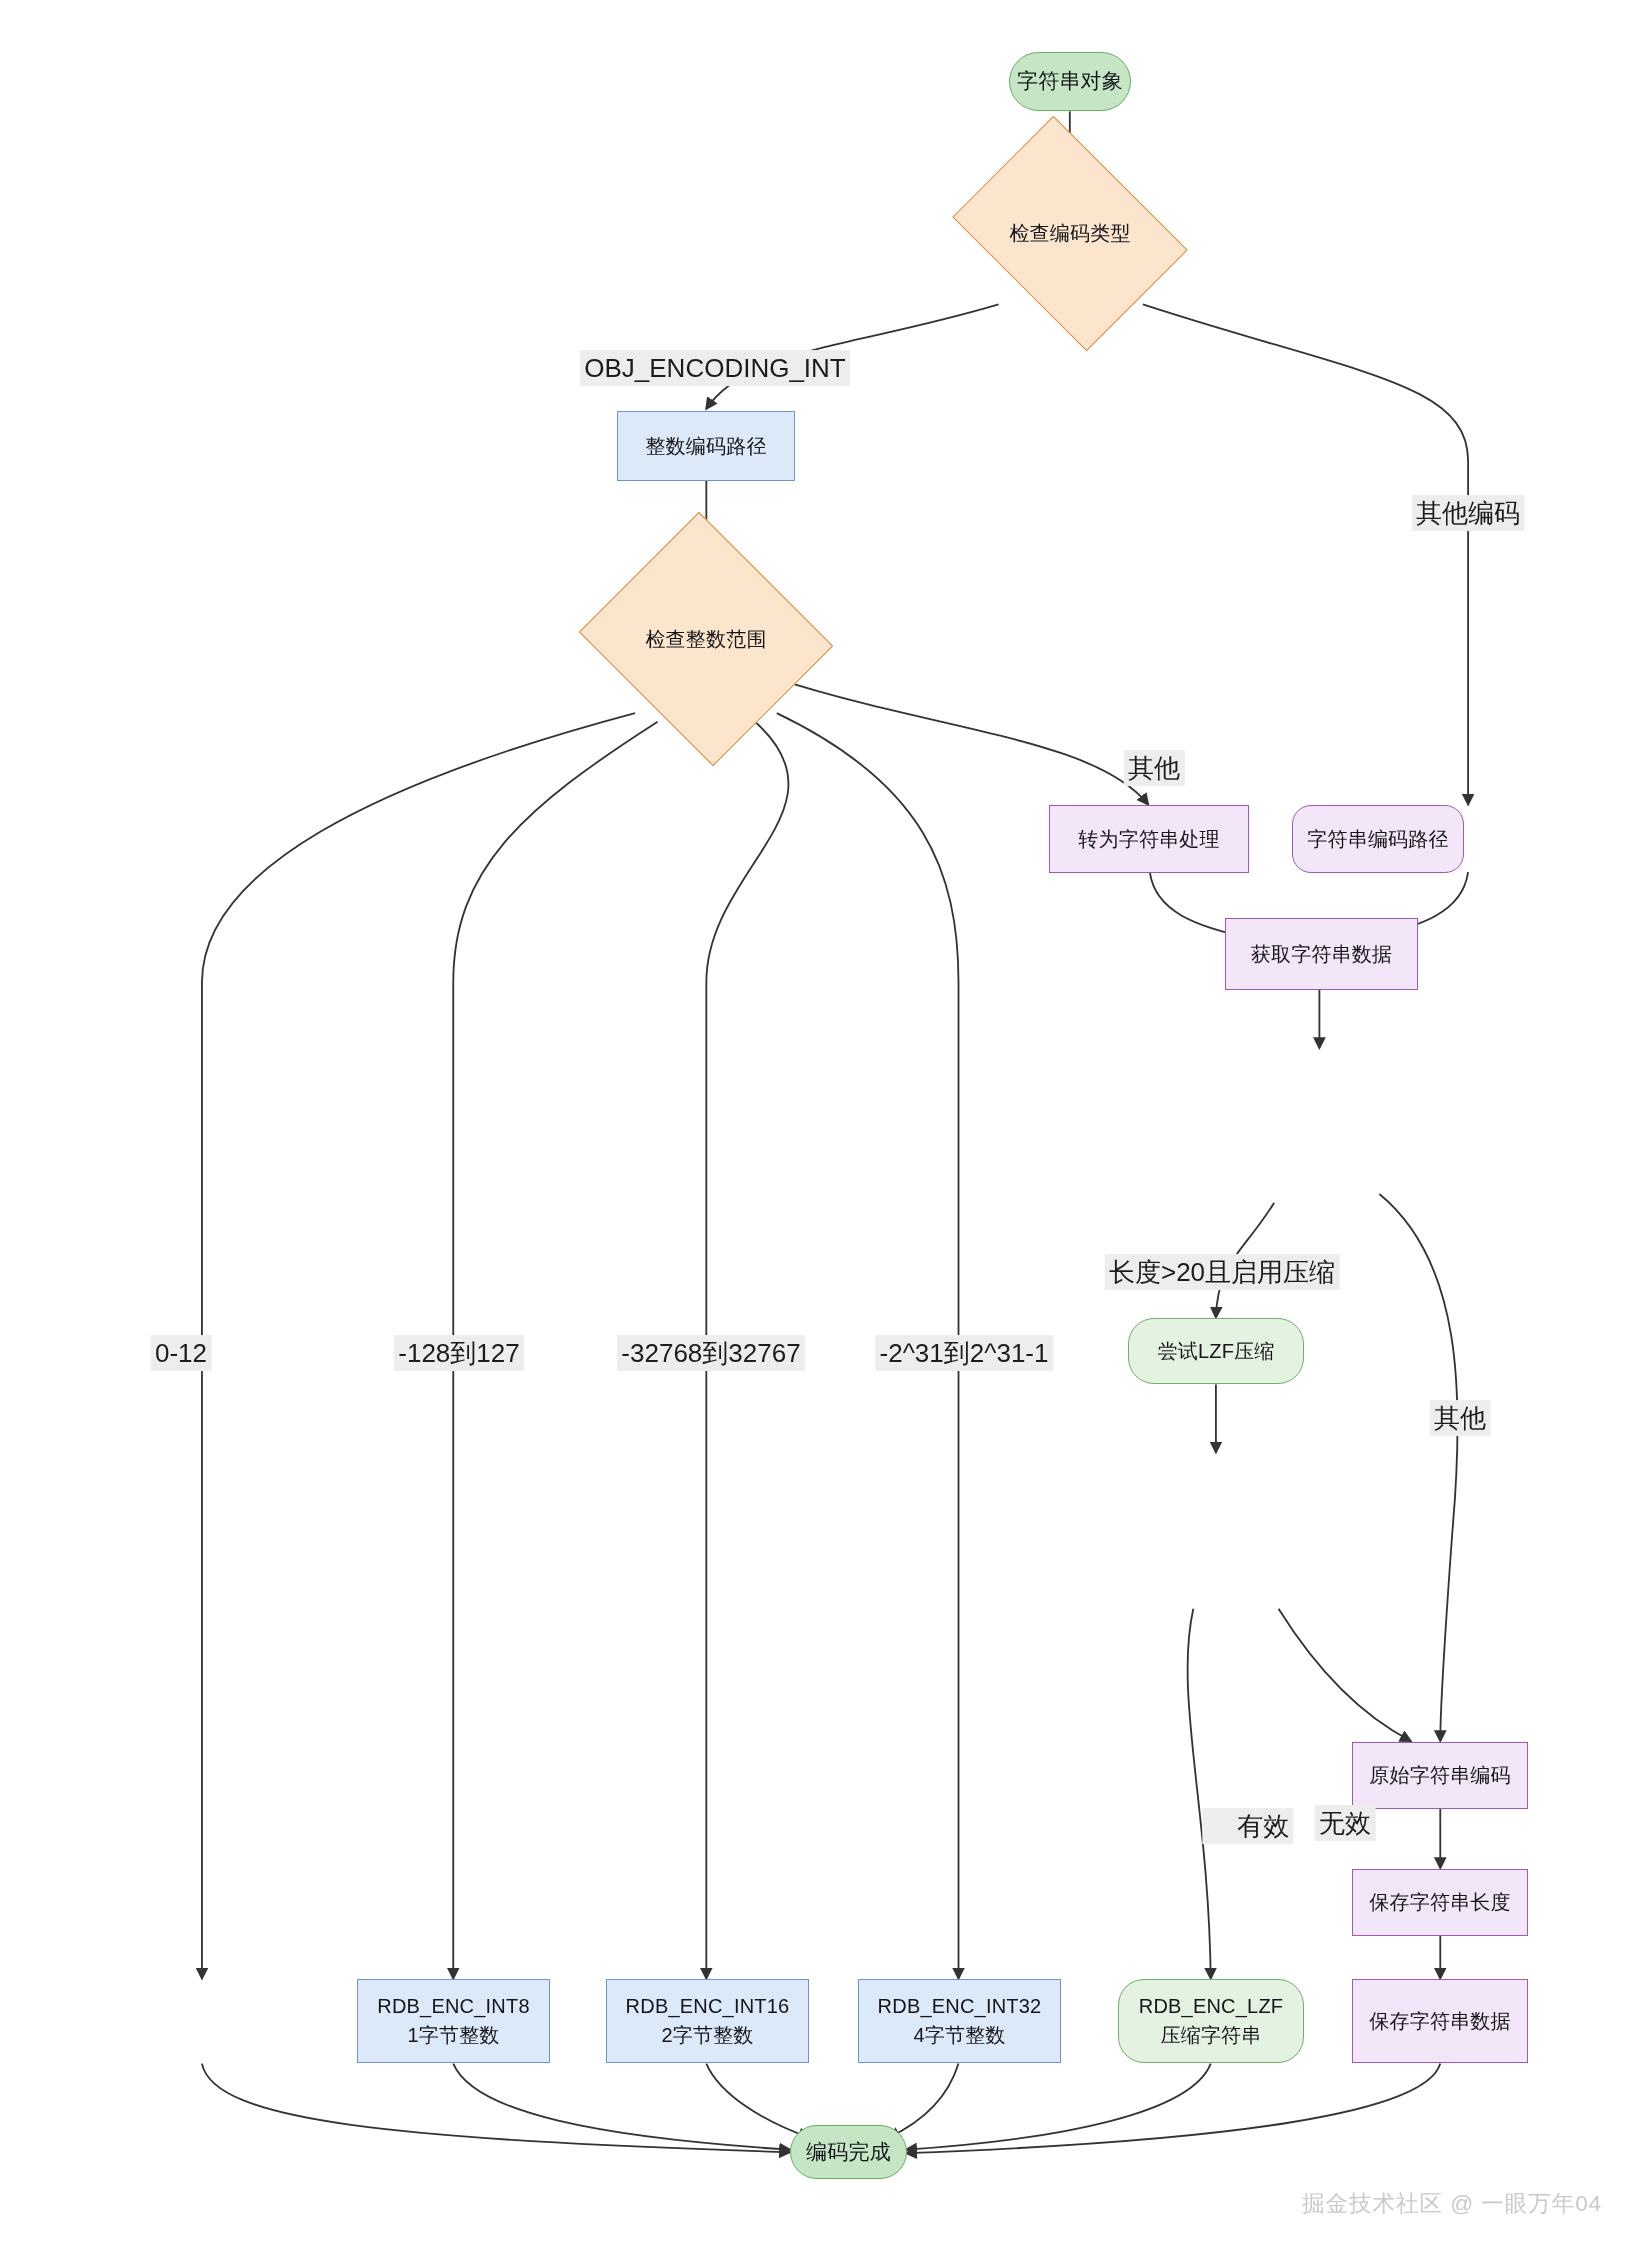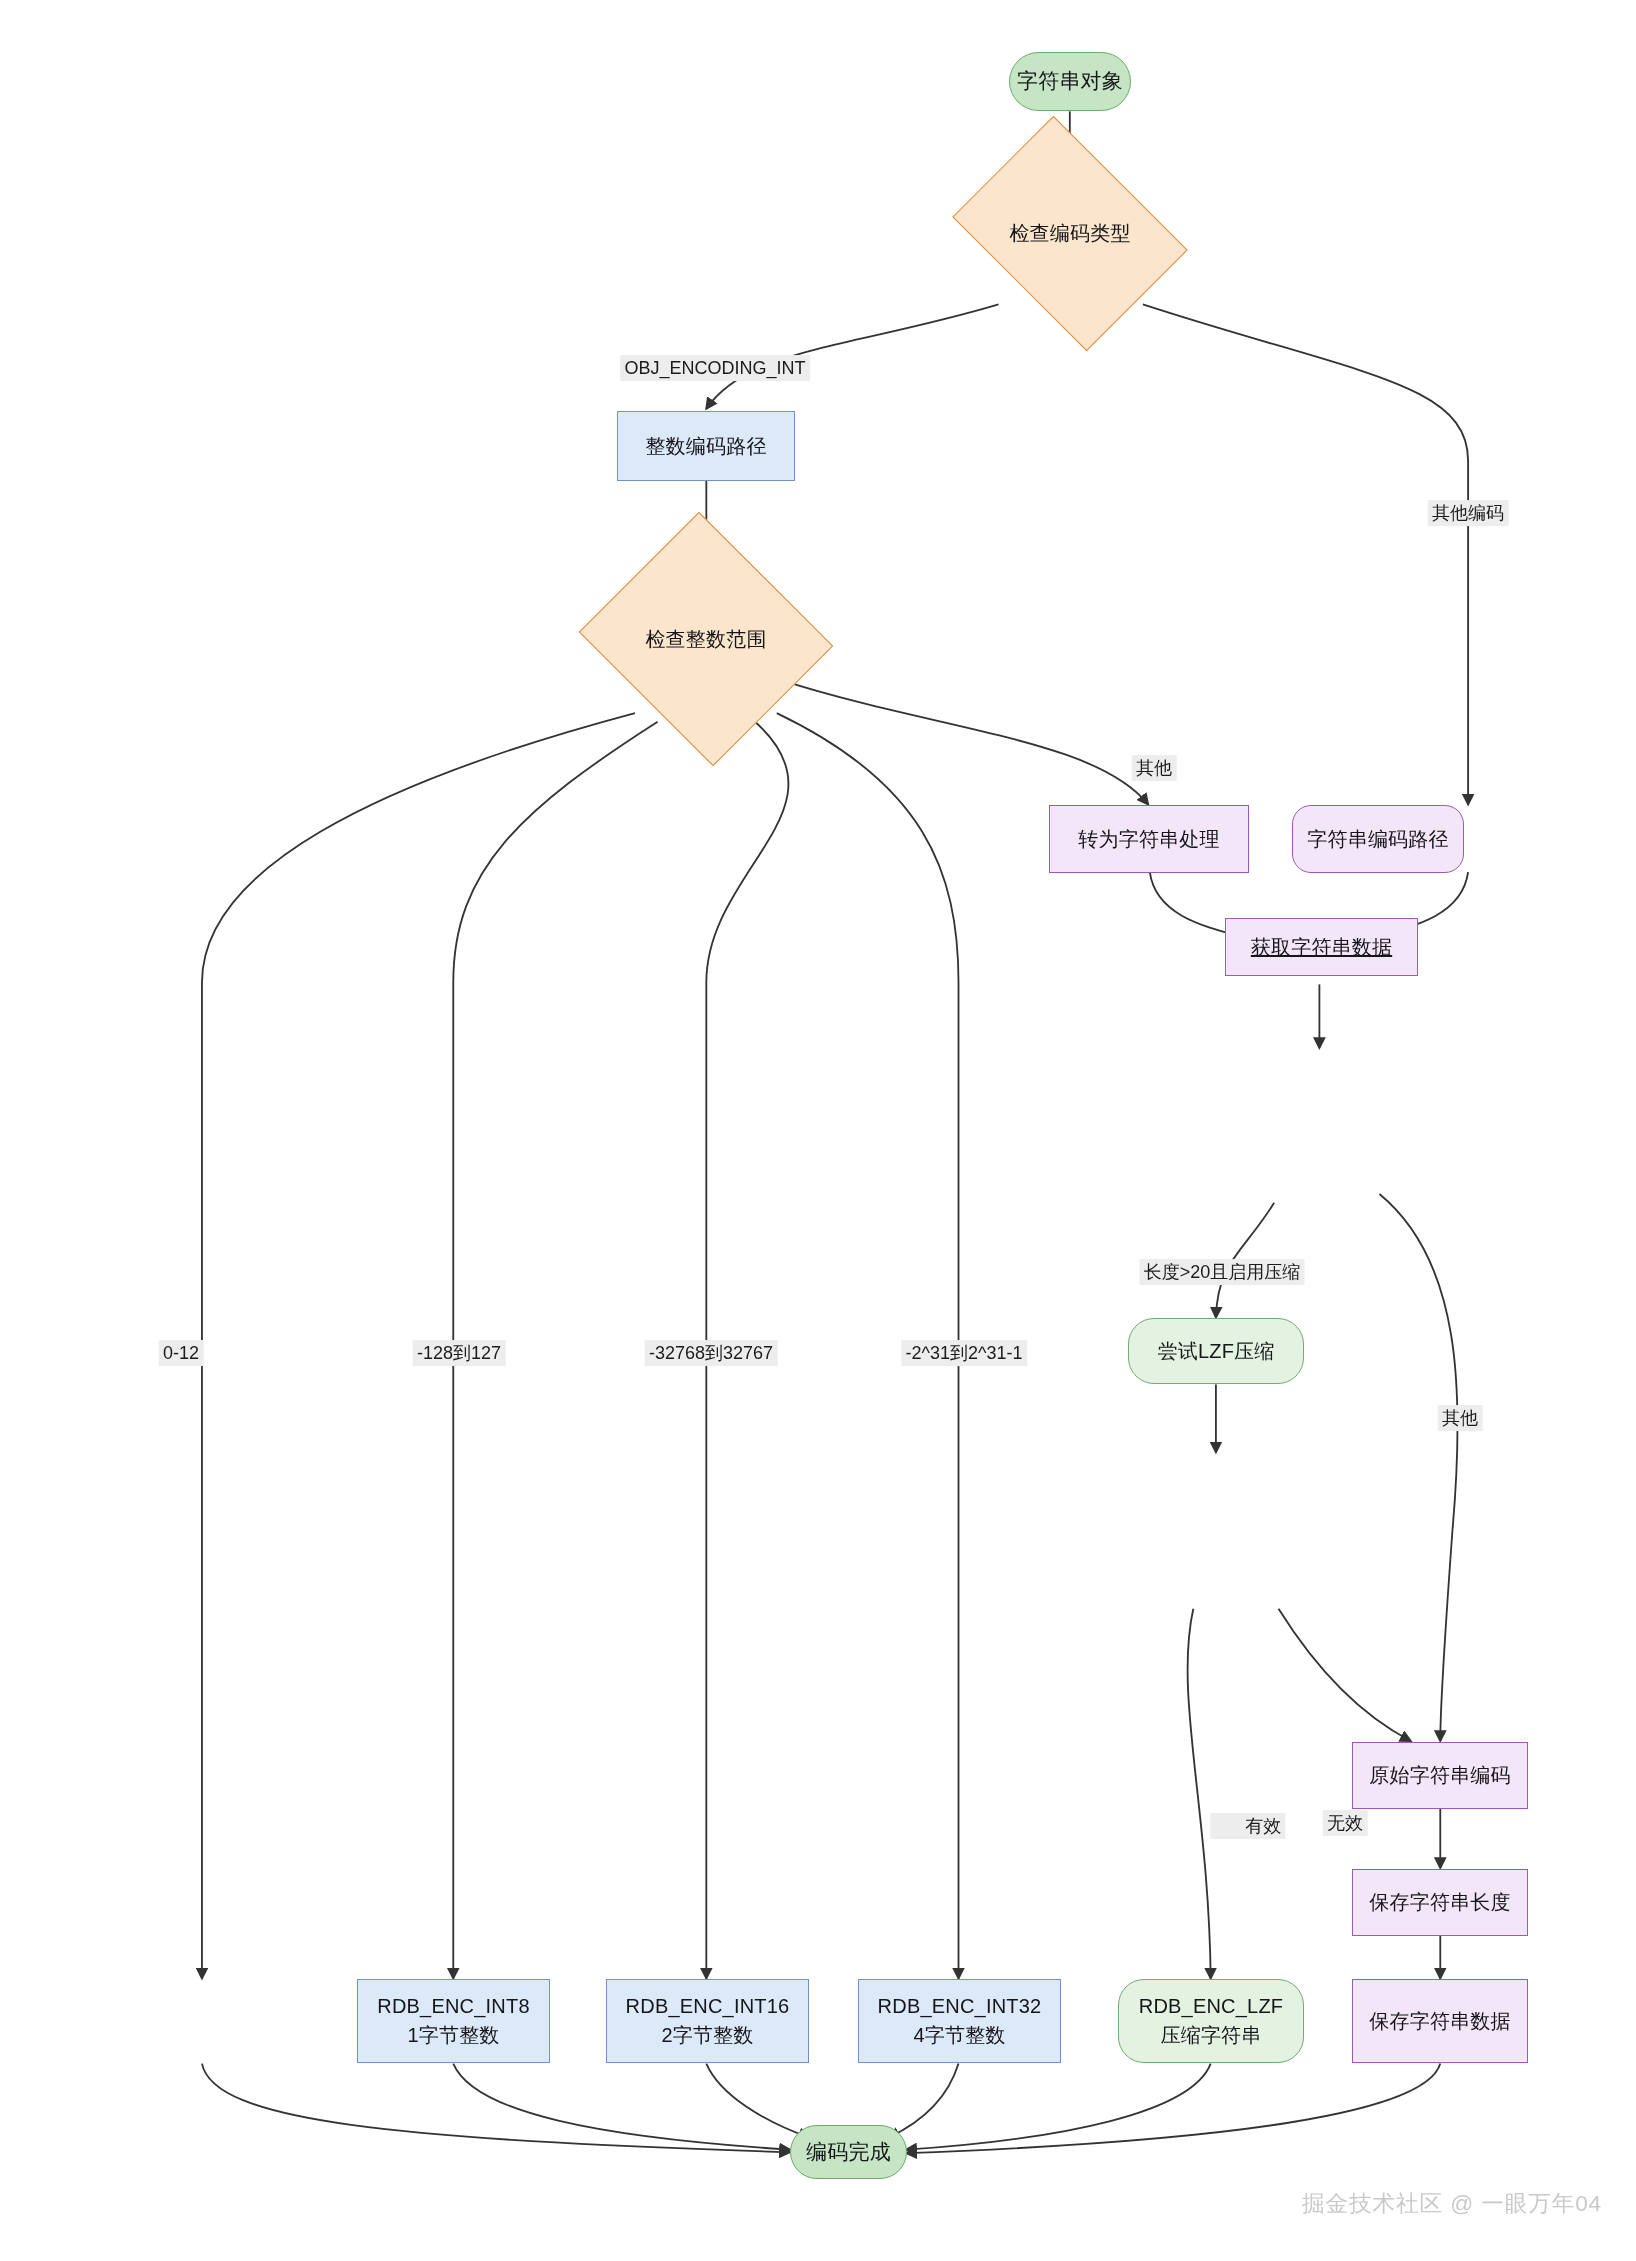--- a/index.html
+++ b/index.html
@@ -77,21 +77,21 @@
     z-index: 2;
     font-size: 20px;
     white-space: nowrap;
     color: #16161a;
   }
 
   .edge-label {
     position: absolute;
     background: #ededed;
     color: #1c1c1c;
-    font-size: 18px;
+    font-size: 26px;
     padding: 1.7px 4.3px;
     white-space: nowrap;
     transform: translate(-50%, -50%);
     line-height: 1.25;
   }
 
   .watermark {
     position: absolute;
     font-size: 22.6px;
     color: #c9c9c9;
@@ -176,21 +176,21 @@
   </div>
 
   <div class="node n-proc c-purple" style="left:1049px; top:805px; width:200px; height:68px;">
     <span class="nl">转为字符串处理</span>
   </div>
 
   <div class="node n-proc c-purple" style="left:1292px; top:805px; width:172px; height:68px;border-radius:19px;">
     <span class="nl">字符串编码路径</span>
   </div>
 
-  <div class="node n-proc c-purple" style="left:1225px; top:918px; width:193px; height:58px;text-decoration:underline;">
+  <div class="node n-proc c-purple" style="left:1225px; top:918px; width:193px; height:72px;">
     <span class="nl">获取字符串数据</span>
   </div>
 
 
   <div class="node n-proc c-green" style="left:1128px; top:1318px; width:176px; height:66px;">
     <span class="nl">尝试LZF压缩</span>
   </div>
 
 
   <div class="node n-proc c-purple" style="left:1352px; top:1742px; width:176px; height:67px;">

